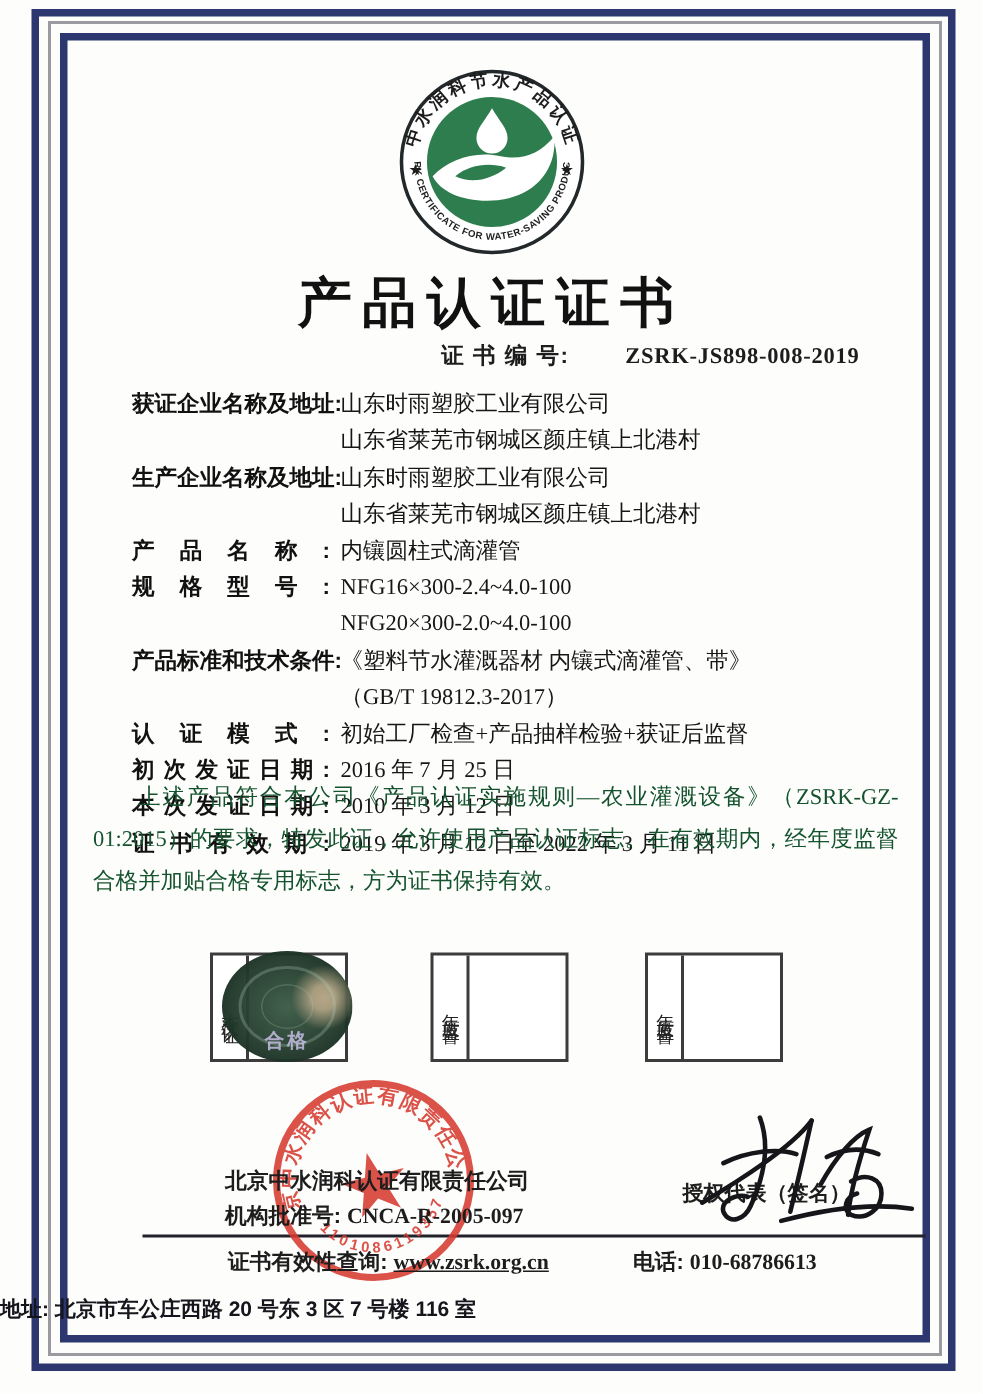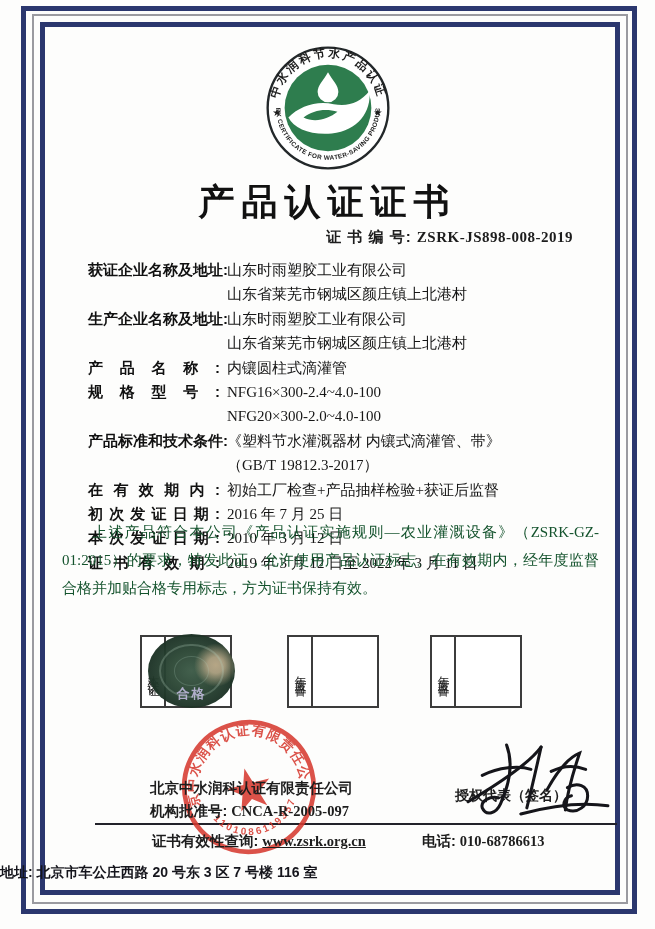--- a/index.html
+++ b/index.html
@@ -14,21 +14,21 @@
   .frame-mid   { top:14px; left:32px; right:27px; bottom:25px; border:2px solid #9a9aa0; }
   .frame-inner { top:22px; left:40px; right:35px; bottom:34px; border:5px solid #2b376e; }
 
   
   .logo { position:absolute; top:42px; left:50%; transform:translateX(-50%); width:132px; height:132px; }
 
   
   .title { position:absolute; top:178px; left:0; width:100%; text-align:center;
            font-size:36px; font-weight:bold; letter-spacing:7px; color:#111; }
   .certno { position:absolute; top:228px; right:82px; font-size:15px; font-weight:bold; letter-spacing:1px; }
-  .certno .num { font-family:"Liberation Serif", serif; font-weight:bold; letter-spacing:.5px; }
+  .certno .num { font-family:"Liberation Serif", serif; font-weight:bold; letter-spacing:.5px;margin-left:32px; }
 
   
   .fields { position:absolute; top:258px; left:88px; right:45px; font-size:15px; }
   .field-row { line-height:23.4px; white-space:nowrap; }
   .flabel { display:inline-block; width:132px; text-align:justify; text-align-last:justify;
             font-weight:bold; color:#111; vertical-align:top; }
   .fvalue { margin-left:7px; font-family:"Liberation Serif", serif; color:#161616; }
 
   
   .statement { position:absolute; top:518px; left:62px; right:56px; font-size:15px;
@@ -112,21 +112,21 @@
   <div class="fields">
     <div class="field-row"><span class="flabel">获证企业名称及地址:</span><span class="fvalue">山东时雨塑胶工业有限公司</span></div>
     <div class="field-row"><span class="flabel"></span><span class="fvalue">山东省莱芜市钢城区颜庄镇上北港村</span></div>
     <div class="field-row"><span class="flabel">生产企业名称及地址:</span><span class="fvalue">山东时雨塑胶工业有限公司</span></div>
     <div class="field-row"><span class="flabel"></span><span class="fvalue">山东省莱芜市钢城区颜庄镇上北港村</span></div>
     <div class="field-row"><span class="flabel">产品名称:</span><span class="fvalue">内镶圆柱式滴灌管</span></div>
     <div class="field-row"><span class="flabel">规格型号:</span><span class="fvalue">NFG16×300-2.4~4.0-100</span></div>
     <div class="field-row"><span class="flabel"></span><span class="fvalue">NFG20×300-2.0~4.0-100</span></div>
     <div class="field-row"><span class="flabel">产品标准和技术条件:</span><span class="fvalue">《塑料节水灌溉器材 内镶式滴灌管、带》</span></div>
     <div class="field-row"><span class="flabel"></span><span class="fvalue">（GB/T 19812.3-2017）</span></div>
-    <div class="field-row"><span class="flabel">在有效期内:</span><span class="fvalue">初始工厂检查+产品抽样检验+获证后监督</span></div>
+    <div class="field-row"><span class="flabel">认证模式:</span><span class="fvalue">初始工厂检查+产品抽样检验+获证后监督</span></div>
     <div class="field-row"><span class="flabel">初次发证日期:</span><span class="fvalue">2016 年 7 月 25 日</span></div>
     <div class="field-row"><span class="flabel">本次发证日期:</span><span class="fvalue">2010 年 3 月 12 日</span></div>
     <div class="field-row"><span class="flabel">证书有效期:</span><span class="fvalue">2019 年 3 月 12 日至 2022 年 3 月 11 日</span></div>
   </div>
 
   <div class="statement">上述产品符合本公司《产品认证实施规则—农业灌溉设备》（ZSRK-GZ- 01:2015）的要求，特发此证，允许使用产品认证标志。在有效期内，经年度监督合格并加贴合格专用标志，方为证书保持有效。</div>
 
   <div class="cert-box box1">
     <div class="box-label">本次认证</div>
   </div>

